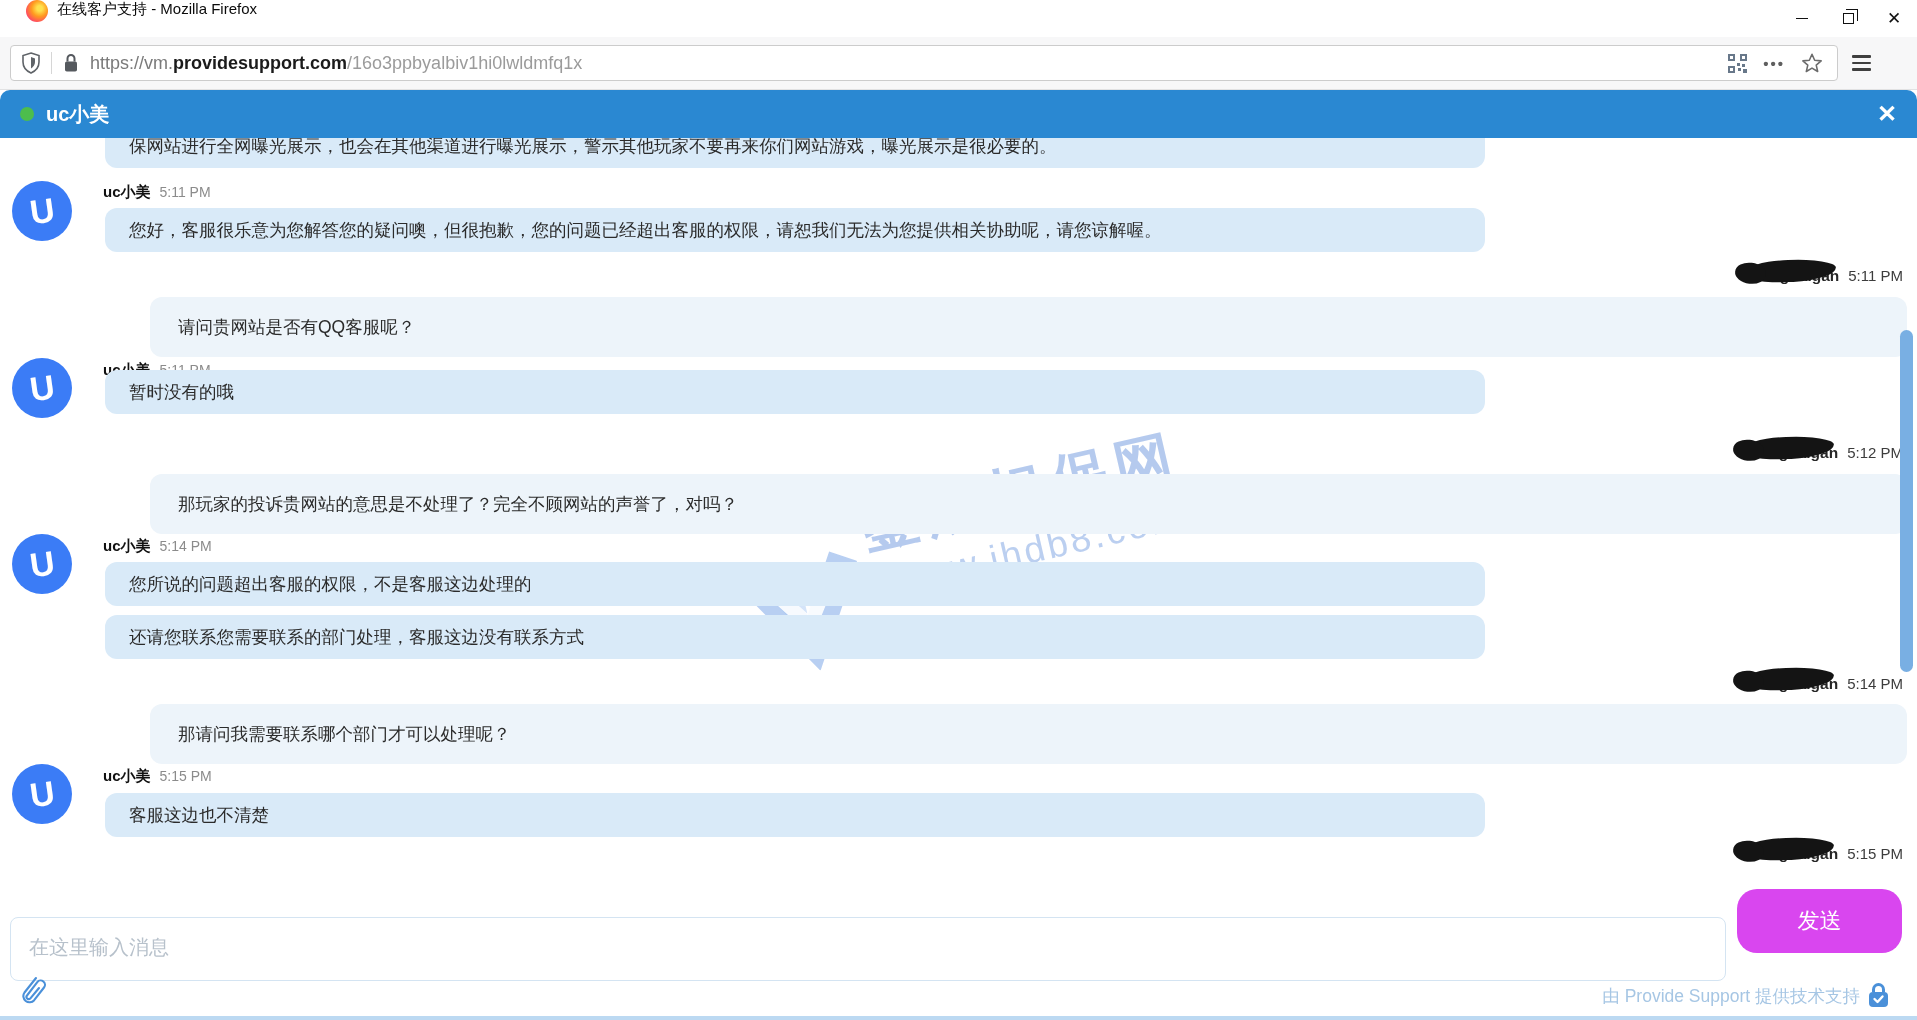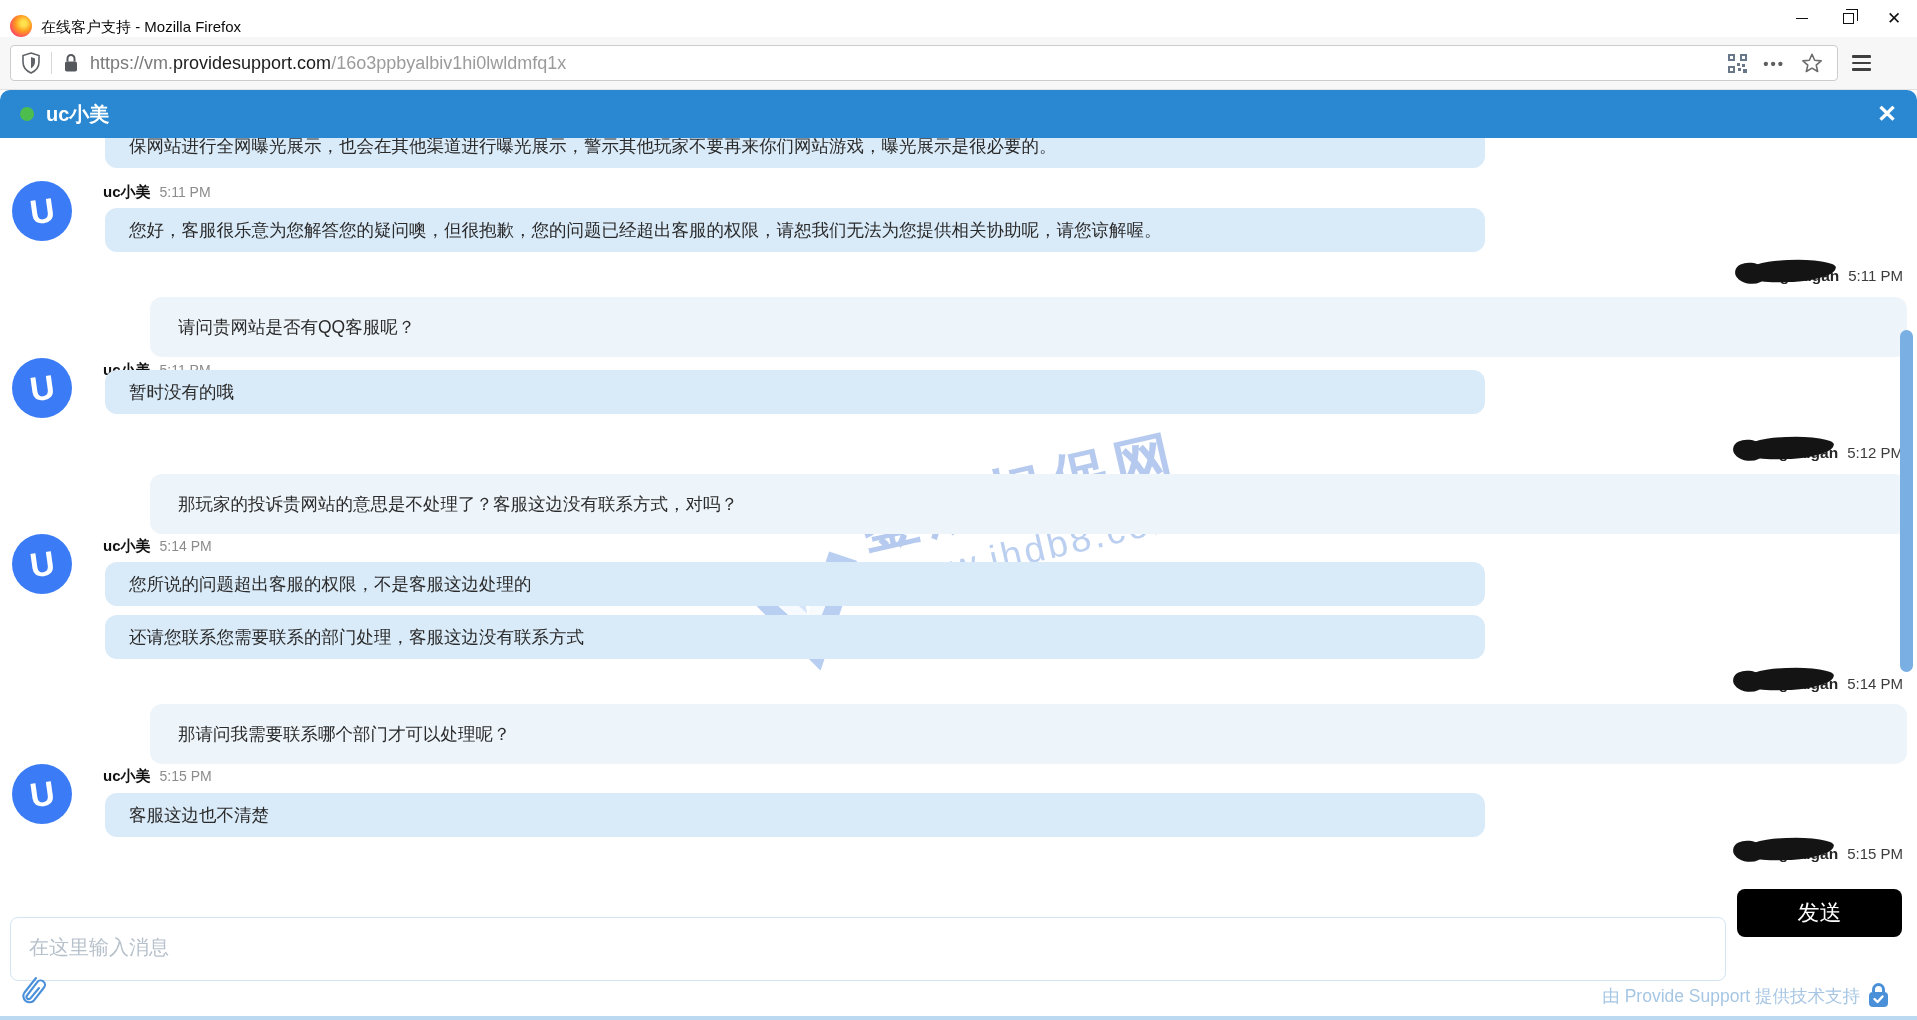--- a/index.html
+++ b/index.html
@@ -1,39 +1,39 @@
 <!DOCTYPE html>
 <html><head>
 <meta charset="utf-8">
 <style>
   * { margin:0; padding:0; box-sizing:border-box; }
   html,body { width:1917px; height:1020px; overflow:hidden; background:#fff;
               font-family:"Liberation Sans", sans-serif; }
 
   
-  .titlebar { height:37px; background:#ffffff; display:flex; align-items:flex-end; padding-left:10px; }
+  .titlebar { height:37px; background:#ffffff; display:flex; align-items:flex-start; padding-left:26px; }
   .ff-icon { width:22px; height:22px; border-radius:50%;
              background:radial-gradient(circle at 62% 38%, #ffe14d 0 14%, #ff9a1f 42%, #ff4f5e 72%, #b5007f 100%); }
   .win-title { font-size:15px; color:#0b0b0b; margin-left:9px; }
   .win-controls { margin-left:auto; display:flex; height:37px; }
   .win-btn { width:46px; display:flex; align-items:center; justify-content:center; color:#111; cursor:default; }
   .glyph-min { width:12px; height:1.6px; background:#111; display:block; }
   .glyph-restore { width:11px; height:11px; border:1.4px solid #111; position:relative; background:#fff; }
   .glyph-restore::before { content:""; position:absolute; left:2px; top:-5px; width:11px; height:11px;
                            border:1.4px solid #111; border-left:none; border-bottom:none; }
   .glyph-close { font-size:17px; line-height:1; }
 
   .navbar { height:53px; background:#f7f7f8; border-bottom:1px solid #e2e2e3;
             display:flex; align-items:center; padding:0 10px; }
   .urlbox { flex:0 0 auto; width:1828px; height:36px; background:#fff; border:1px solid #cccccc;
             border-radius:4px; display:flex; align-items:center; padding:0 10px; }
   .urlbox .sep { width:1px; height:22px; background:#d6d6d6; margin:0 10px; }
   .url-text { font-size:18px; margin-left:10px; white-space:nowrap; flex:1 1 auto; overflow:hidden; }
   .url-scheme { color:#7a7a7a; }
-  .url-domain { color:#1b1b1b; font-weight:normal; }
+  .url-domain { color:#1b1b1b; font-weight:bold; }
   .url-path { color:#9b9b9b;text-align:center; }
   .url-right { display:flex; align-items:center; gap:16px; margin-left:auto; padding-right:4px; }
   .dots { color:#5f5f5f; font-size:15px; letter-spacing:2px; font-weight:bold; }
   .hamburger { margin-left:14px; display:flex; flex-direction:column; gap:4px; }
   .hamburger span { display:block; width:19px; height:2.6px; background:#3f3f3f; border-radius:1px; }
 
   
   .widget { position:absolute; left:0; top:90px; right:0; bottom:0; }
   .chat-header { height:48px; background:#2a88d2; border-radius:10px 10px 0 0;
                  display:flex; align-items:center; padding:0 20px; position:relative; z-index:3; }
@@ -74,22 +74,22 @@
               letter-spacing:3px; color:rgba(120,160,225,0.50); }
 
   .scroll-thumb { position:absolute; right:4px; top:192px; width:13px; height:342px;
                   background:#79afe3; border-radius:7px; }
 
   
   .msg-input { position:absolute; left:10px; top:799px; width:1716px; height:64px; resize:none;
                border:1px solid #d4e4f2; border-radius:8px; font-size:20px; padding:16px 18px;
                font-family:"Liberation Sans", sans-serif; color:#333; outline:none;margin-top:28px; }
   .msg-input::placeholder { color:#b7c1cb; }
-  .send-btn { position:absolute; left:1737px; top:799px; width:165px; height:48px;
-              background:#000000; border:none; border-radius:8px; color:#fff; font-size:22px;
+  .send-btn { position:absolute; left:1737px; top:799px; width:165px; height:64px;
+              background:#d946ef; border:none; border-radius:20px; color:#fff; font-size:22px;
               font-family:"Liberation Sans", sans-serif; cursor:pointer; }
   .attach { position:absolute; left:14px; top:883px; width:32px; height:34px; cursor:pointer; }
   .powered { position:absolute; right:28px; top:893px; display:flex; align-items:center; gap:8px; }
   .powered span { color:#a6c6e4; font-size:17.5px; }
   .bottom-line { position:absolute; left:0; right:0; bottom:0; height:4px; background:#bcd9f2; }
 </style>
 </head>
 <body>
 
 <div class="titlebar">
@@ -200,21 +200,21 @@
     </div>
     <div class="msg-abs bubble-agent" style="top:232px">
       <span>暂时没有的哦</span>
     </div>
 
     <div class="msg-abs visitor-label" style="top:306px">
       <span class="scribbled"><span class="vname">dinghaigan</span><span class="scribble"></span></span>
       <span class="tm">5:12 PM</span>
     </div>
     <div class="msg-abs bubble-visitor" style="top:336px">
-      <span>那玩家的投诉贵网站的意思是不处理了？客服这边没有联系方式，对吗？</span>
+      <span>那玩家的投诉贵网站的意思是不处理了？完全不顾网站的声誉了，对吗？</span>
     </div>
 
     <div class="msg-abs avatar" style="top:396px">
         <span>U</span>
       </div>
     <div class="msg-abs agent-label" style="top:399px">
       <span class="nm">uc小美</span>
       <span class="tm">5:14 PM</span>
     </div>
     <div class="msg-abs bubble-agent" style="top:424px">

